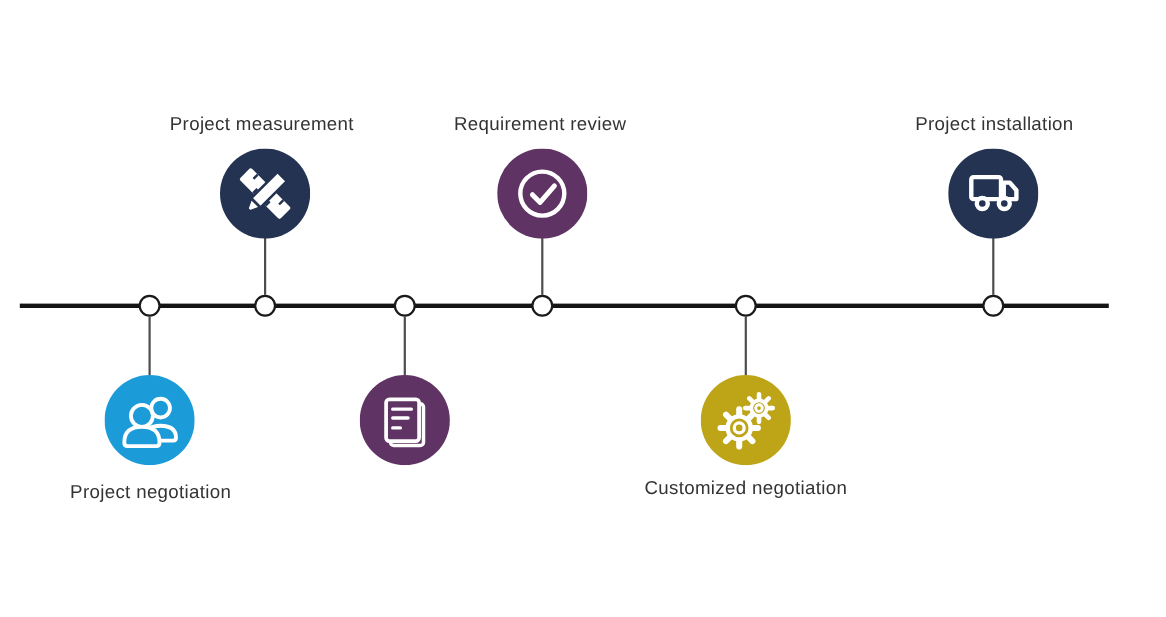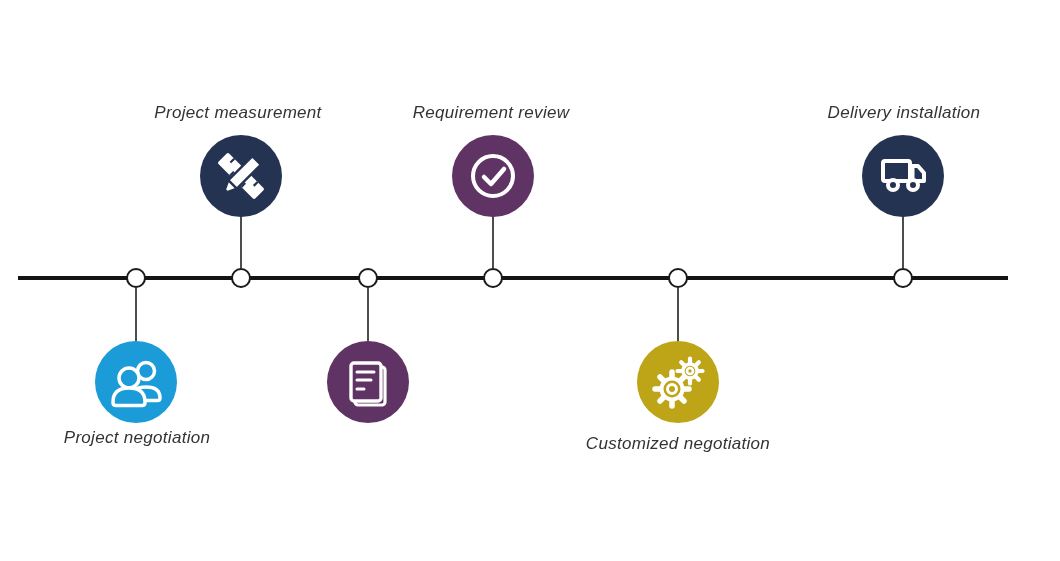--- a/index.html
+++ b/index.html
@@ -36,42 +36,41 @@
     position: absolute;
     z-index: 2;
   }
   .label {
     position: absolute;
     transform: translateX(-50%);
     white-space: nowrap;
     font-size: 17px;
     color: #333333;
     letter-spacing: 0.3px;
-    font-style: italic;
   }
 </style>
 </head>
 <body>
 
 <div class="canvas">
 
   <div class="axis"></div>
 
   <div class="connector" style="left:135px; top:288px; height:53px"></div>
   <div class="node" style="left:126px; top:268px"></div>
   <svg class="bubble" style="left:95px; top:341px" width="82" height="82" viewBox="0 0 82 82">
     <circle cx="41" cy="41" r="41" fill="#1b9bd7"></circle>
     <g fill="none" stroke="#ffffff" stroke-width="3.5">
       <circle cx="51" cy="30" r="8.5"></circle>
       <path d="M37 57 q0 -11 14 -11 q14 0 14 11 q0 2.5 -2.5 2.5 h-23 q-2.5 0 -2.5 -2.5 z"></path>
     </g>
     <circle cx="34" cy="37" r="10" stroke="#ffffff" stroke-width="3.5" fill="#1b9bd7"></circle>
     <path d="M18 61 q0 -14 16 -14 q16 0 16 14 v0.5 q0 3 -3 3 h-26 q-3 0 -3 -3 z" stroke="#ffffff" stroke-width="3.5" stroke-linejoin="round" fill="#1b9bd7"></path>
   </svg>
-  <div class="label" style="left:137px; top:428px">Project negotiation</div>
+  <div class="label" style="left:137px; top:438px">Project negotiation</div>
 
   <div class="connector" style="left:240px; top:216px; height:52px"></div>
   <div class="node" style="left:231px; top:268px"></div>
   <svg class="bubble" style="left:200px; top:135px" width="82" height="82" viewBox="0 0 82 82">
     <circle cx="41" cy="41" r="41" fill="#243352"></circle>
 
     <g transform="rotate(45 41 41)">
       <rect x="15" y="33.5" width="52" height="15" rx="2" fill="#ffffff"></rect>
       <g stroke-width="2.2" fill="none" stroke="#243352">
         <path d="M24 33.5 v5.5 M33 48.5 v-5.5 M41 33.5 v5.5 M49 48.5 v-5.5 M57 33.5 v5.5"></path>
@@ -137,15 +136,15 @@
   <div class="node" style="left:893px; top:268px"></div>
   <svg class="bubble" style="left:862px; top:135px" width="82" height="82" viewBox="0 0 82 82">
     <circle cx="41" cy="41" r="41" fill="#243352"></circle>
     <g fill="none" stroke="#ffffff" stroke-width="4" stroke-linejoin="round">
       <rect x="21" y="26" width="27" height="20" rx="2"></rect>
       <path d="M50.5 46 v-15 h5.5 l6 7 v8 z"></path>
     </g>
     <circle cx="31" cy="50" r="5" stroke="#ffffff" stroke-width="4" fill="#243352"></circle>
     <circle cx="51" cy="50" r="5" stroke="#ffffff" stroke-width="4" fill="#243352"></circle>
   </svg>
-  <div class="label" style="left:904px; top:103px">Delivery installation</div>
+  <div class="label" style="left:904px; top:103px">Project installation</div>
 
 </div>
 
 </body></html>

